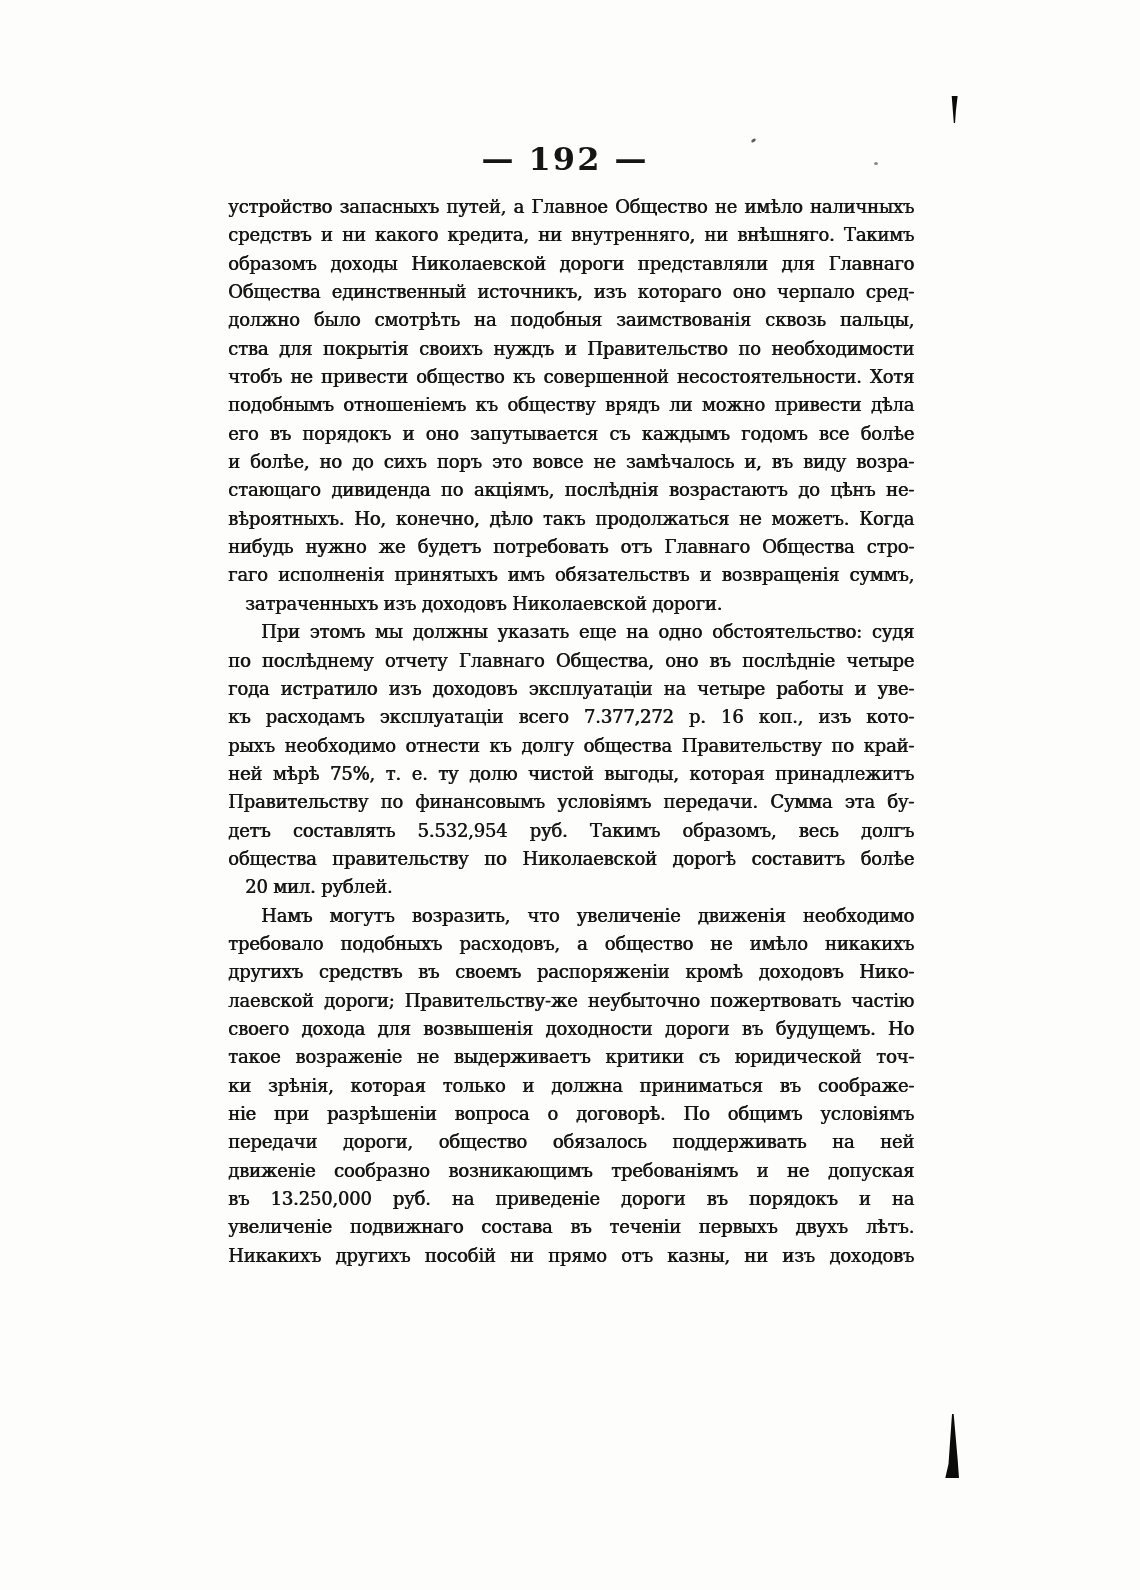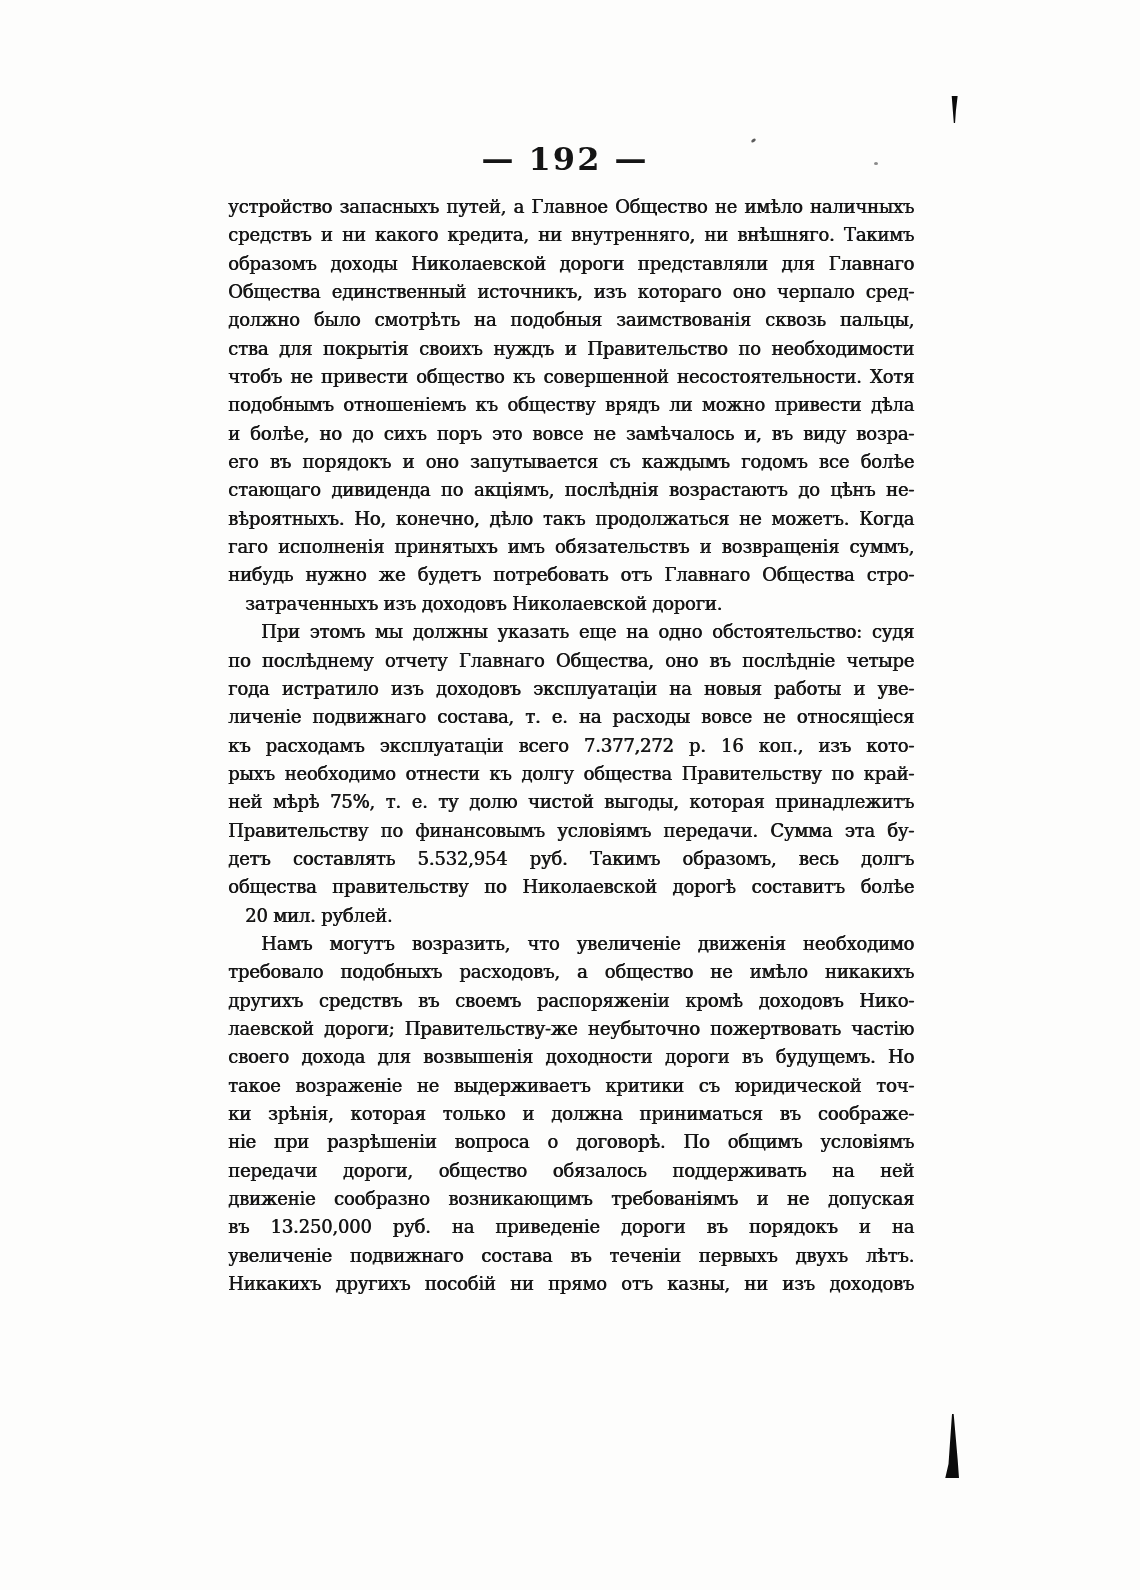--- a/index.html
+++ b/index.html
@@ -68,33 +68,32 @@
   <div class="text-block">
       <div class="para ends">
         <div class="line">устройство запасныхъ путей, а Главное Общество не имѣло наличныхъ</div>
         <div class="line">средствъ и ни какого кредита, ни внутренняго, ни внѣшняго. Такимъ</div>
         <div class="line">образомъ доходы Николаевской дороги представляли для Главнаго</div>
         <div class="line">Общества единственный источникъ, изъ котораго оно черпало сред-</div>
         <div class="line">должно было смотрѣть на подобныя заимствованія сквозь пальцы,</div>
         <div class="line">ства для покрытія своихъ нуждъ и Правительство по необходимости</div>
         <div class="line">чтобъ не привести общество къ совершенной несостоятельности. Хотя</div>
         <div class="line">подобнымъ отношеніемъ къ обществу врядъ ли можно привести дѣла</div>
+        <div class="line">его въ порядокъ и оно запутывается съ каждымъ годомъ все болѣе</div>
         <div class="line">и болѣе, но до сихъ поръ это вовсе не замѣчалось и, въ виду возра-</div>
-        <div class="line">его въ порядокъ и оно запутывается съ каждымъ годомъ все болѣе</div>
         <div class="line">стающаго дивиденда по акціямъ, послѣднія возрастаютъ до цѣнъ не-</div>
         <div class="line">вѣроятныхъ. Но, конечно, дѣло такъ продолжаться не можетъ. Когда</div>
+        <div class="line">нибудь нужно же будетъ потребовать отъ Главнаго Общества стро-</div>
         <div class="line">гаго исполненія принятыхъ имъ обязательствъ и возвращенія суммъ,</div>
-        <div class="line">нибудь нужно же будетъ потребовать отъ Главнаго Общества стро-</div>
         <div class="line last">затраченныхъ изъ доходовъ Николаевской дороги.</div>
       </div>
       <div class="para indent ends">
         <div class="line">При этомъ мы должны указать еще на одно обстоятельство: судя</div>
         <div class="line">по послѣднему отчету Главнаго Общества, оно въ послѣдніе четыре</div>
-        <div class="line">года истратило изъ доходовъ эксплуатаціи на новыя работы и уве-</div>
-        <div class="line">личеніе подвижнаго состава, т. е. на расходы вовсе не относящіеся</div>
+        <div class="line">года истратило изъ доходовъ эксплуатаціи на четыре работы и уве-</div>
         <div class="line">къ расходамъ эксплуатаціи всего 7.377,272 р. 16 коп., изъ кото-</div>
         <div class="line">рыхъ необходимо отнести къ долгу общества Правительству по край-</div>
         <div class="line">ней мѣрѣ 75%, т. е. ту долю чистой выгоды, которая принадлежитъ</div>
         <div class="line">Правительству по финансовымъ условіямъ передачи. Сумма эта бу-</div>
         <div class="line">детъ составлять 5.532,954 руб. Такимъ образомъ, весь долгъ</div>
         <div class="line">общества правительству по Николаевской дорогѣ составитъ болѣе</div>
         <div class="line last">20 мил. рублей.</div>
       </div>
       <div class="para indent">
         <div class="line">Намъ могутъ возразить, что увеличеніе движенія необходимо</div>

